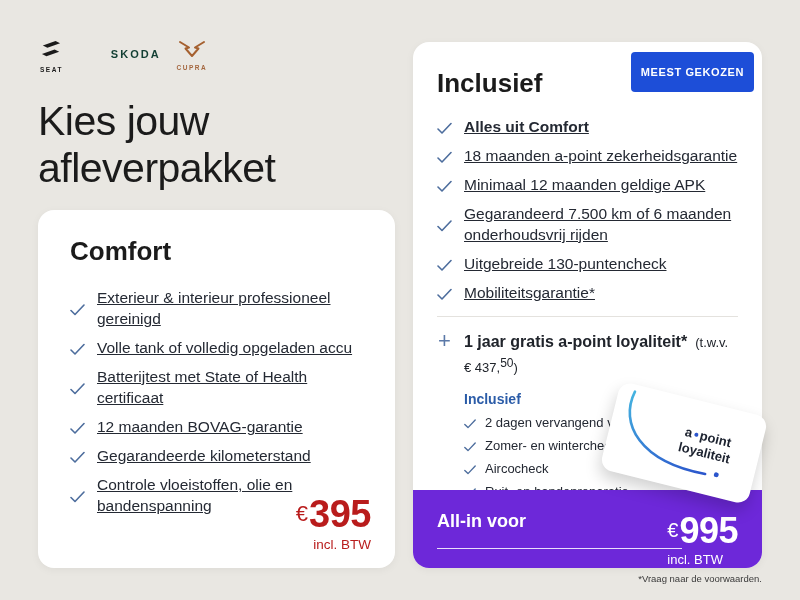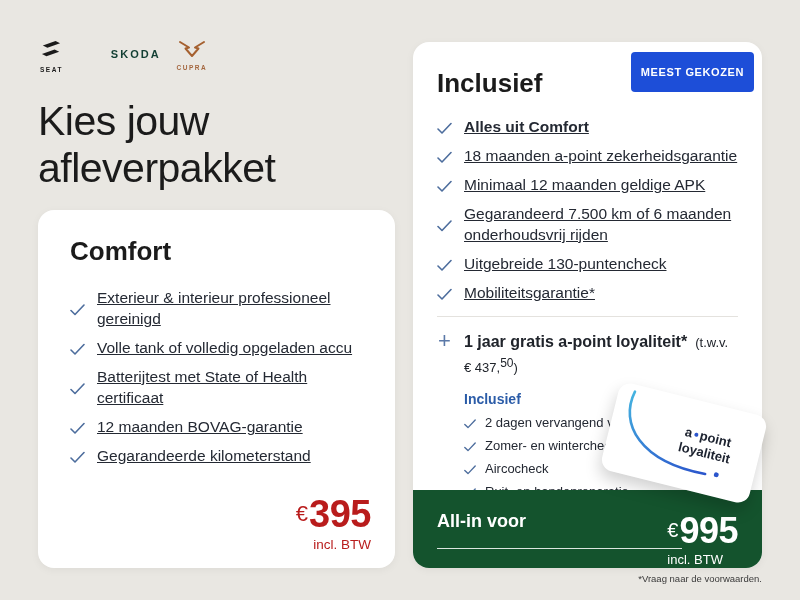--- a/index.html
+++ b/index.html
@@ -56,21 +56,21 @@
 
   
   .loyalty-card { position:absolute; left:195px; top:356px; width:152px; height:90px; background:#fff; border-radius:12px;
                   transform:rotate(14deg); box-shadow:0 8px 16px rgba(0,0,0,0.18); z-index:3; }
   .loyalty-arc { position:absolute; inset:0; }
   .loyalty-text { position:absolute; left:52px; top:26px; width:92px; text-align:center; font-size:13px; font-weight:700;
                   color:#1d2330; line-height:16px; }
   .loy-dot { display:inline-block; width:4px; height:4px; background:#2b55cc; border-radius:50%; vertical-align:2px; margin:0 2px; }
 
   
-  .allin-bar { position:absolute; left:0; right:0; bottom:0; height:78px; background:#14532d; border-radius:0 0 16px 16px;
+  .allin-bar { position:absolute; left:0; right:0; bottom:0; height:78px; background:#6d28d9; border-radius:0 0 16px 16px;
                color:#fff; z-index:2; }
   .allin-label { position:absolute; left:24px; top:21px; font-size:18px; font-weight:700; }
   .allin-line { position:absolute; left:24px; top:58px; width:245px; height:1px; background:rgba(255,255,255,0.85); }
   .allin-price { position:absolute; right:24px; top:13px; text-align:left;margin-top:7px; }
   .allin-cur { font-size:20px; font-weight:400; vertical-align:6px; margin-right:1px; }
   .allin-amt { font-size:36px; font-weight:700; letter-spacing:-0.5px; }
   .allin-vat { font-size:13px; margin-top:0; }
 
   .fine-print { position:absolute; left:413px; top:573px; width:349px; text-align:right; font-size:9.5px; color:#3a3a3a; }
 </style>
@@ -132,20 +132,26 @@
       <svg class="chk" viewBox="0 0 15 12">
           <path d="M1 6.5 L5 10.5 L14 1" fill="none" stroke="#4d6d9d" stroke-width="1.6" stroke-linecap="round" stroke-linejoin="round"></path>
         </svg>
       <span>12 maanden BOVAG-garantie</span>
     </div>
     <div class="chk-row">
       <svg class="chk" viewBox="0 0 15 12">
           <path d="M1 6.5 L5 10.5 L14 1" fill="none" stroke="#4d6d9d" stroke-width="1.6" stroke-linecap="round" stroke-linejoin="round"></path>
         </svg>
       <span>Gegarandeerde kilometerstand</span>
+    </div>
+    <div class="chk-row">
+      <svg class="chk" viewBox="0 0 15 12">
+          <path d="M1 6.5 L5 10.5 L14 1" fill="none" stroke="#4d6d9d" stroke-width="1.6" stroke-linecap="round" stroke-linejoin="round"></path>
+        </svg>
+      <span>Controle vloeistoffen, olie en bandenspanning</span>
     </div>
 
     <div class="price-block">
       <div class="price-line">
         <span class="price-cur">€</span><span class="price-amt">395</span>
       </div>
       <div class="price-vat">incl. BTW</div>
     </div>
   </div>
 

